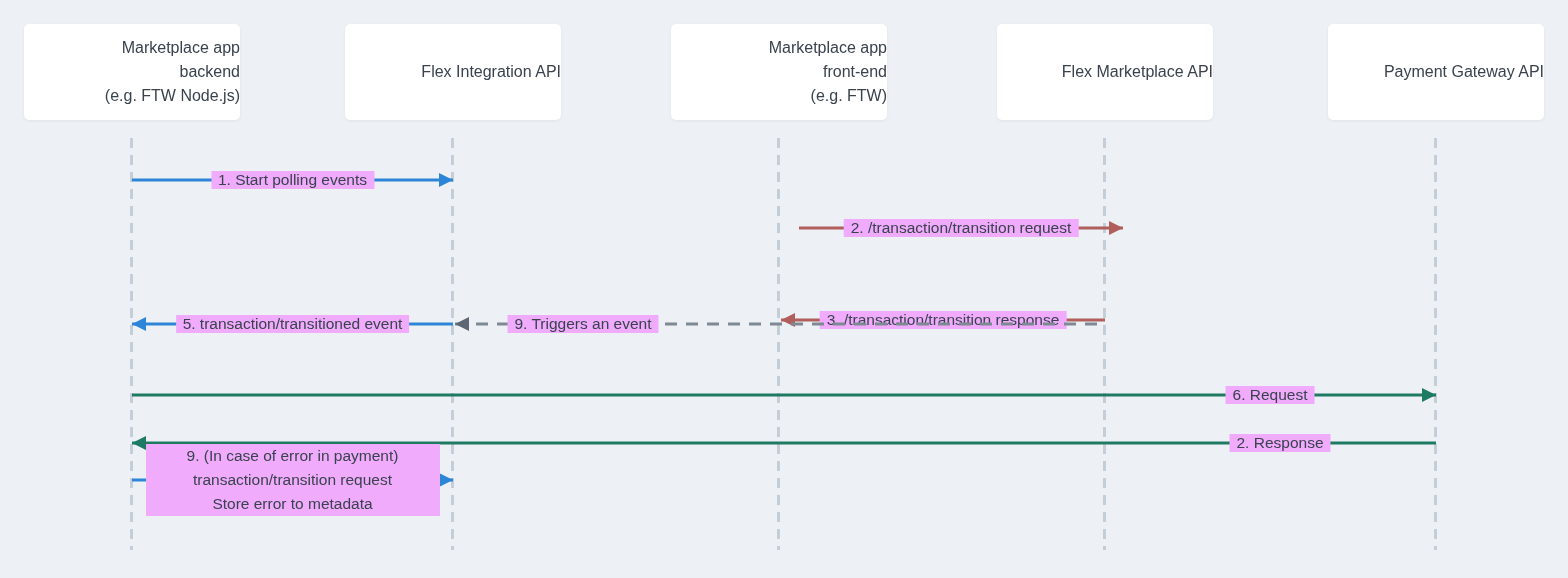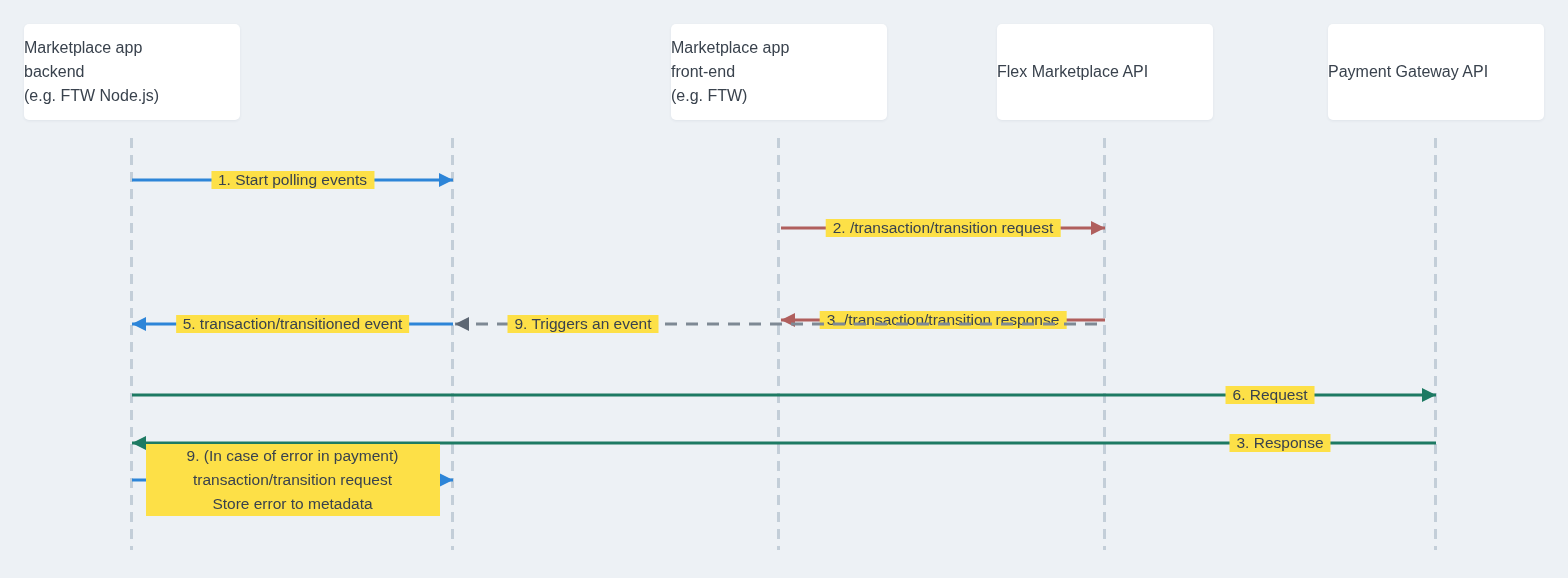--- a/index.html
+++ b/index.html
@@ -13,21 +13,21 @@
     background:#edf1f5;
     overflow:hidden;
   }
   .actor-box {
     position:absolute; top:24px;
     width:216px; height:96px;
     background:#ffffff;
     border-radius:5px;
     box-shadow:0 1px 3px rgba(40,60,80,0.07);
     display:flex; flex-direction:column;
-    align-items:flex-start; justify-content:center;
+    align-items:flex-end; justify-content:center;
     text-align:center;
     font-size:16px; line-height:24px;
     color:#39424d;
     z-index:3;
   }
   .lifeline {
     position:absolute; top:138px;
     width:3px; height:412px;
     background:repeating-linear-gradient(to bottom, #c3ced8 0 10px, transparent 10px 17px);
     z-index:1;
@@ -53,21 +53,21 @@
     position:absolute; left:0; top:50%; transform:translateY(-50%);
     width:0; height:0;
     border-top:7px solid transparent; border-bottom:7px solid transparent;
     border-right:14px solid currentColor;
   }
   .head-gray { border-right-color:#5d6773; }
   .lbl {
     position:absolute; top:50%; left:50%;
     transform:translate(-50%,-50%);
     white-space:nowrap;
-    background:#fde047;
+    background:#f0abfc;
     padding:0 7px;
     font-size:15.5px;
     color:#39424d;
   }
   .lbl.multiline {
     text-align:center;
     line-height:24px;
     white-space:normal;
     width:280px;
   }
@@ -79,20 +79,23 @@
 </head>
 <body>
 
 <div class="diagram">
 
   <div class="actor-box" style="left:24px;">
     <span>Marketplace app</span>
     <span>backend</span>
     <span>(e.g. FTW Node.js)</span>
   </div>
+  <div class="actor-box" style="left:345px;">
+    <span>Flex Integration API</span>
+  </div>
   <div class="actor-box" style="left:671px;">
     <span>Marketplace app</span>
     <span>front-end</span>
     <span>(e.g. FTW)</span>
   </div>
   <div class="actor-box" style="left:997px;">
     <span>Flex Marketplace API</span>
   </div>
   <div class="actor-box" style="left:1328px;">
     <span>Payment Gateway API</span>
@@ -103,21 +106,21 @@
   <div class="lifeline" style="left:777px;"></div>
   <div class="lifeline" style="left:1103px;"></div>
   <div class="lifeline" style="left:1434px;"></div>
 
   <div class="msg c-blue" style="left:132px; top:165px; width:321px;">
     <div class="line"></div>
     <div class="head-r"></div>
     <span class="lbl">1. Start polling events</span>
   </div>
 
-  <div class="msg c-red" style="left:781px; top:213px; width:324px;">
+  <div class="msg c-red" style="left:799px; top:213px; width:324px;">
     <div class="line"></div>
     <div class="head-r"></div>
     <span class="lbl">2. /transaction/transition request</span>
   </div>
 
   <div class="msg c-red" style="left:781px; top:261px; width:324px;margin-top:44px;">
     <div class="line"></div>
     <div class="head-l"></div>
     <span class="lbl">3. /transaction/transition response</span>
   </div>
@@ -136,21 +139,21 @@
 
   <div class="msg c-green" style="left:132px; top:360px; width:1304px;">
     <div class="line"></div>
     <div class="head-r"></div>
     <span class="lbl" style="left:1138px;">6. Request</span>
   </div>
 
   <div class="msg c-green" style="left:132px; top:408px; width:1304px;">
     <div class="line"></div>
     <div class="head-l"></div>
-    <span class="lbl" style="left:1148px;">3. Response</span>
+    <span class="lbl" style="left:1148px;">2. Response</span>
   </div>
 
   <div class="msg c-blue" style="left:132px; top:444px; width:321px; height:72px;">
     <div class="line"></div>
     <div class="head-r"></div>
     <span class="lbl multiline">
       <span>9. (In case of error in payment)</span><br>
       <span>transaction/transition request</span><br>
       <span>Store error to metadata</span>
     </span>

